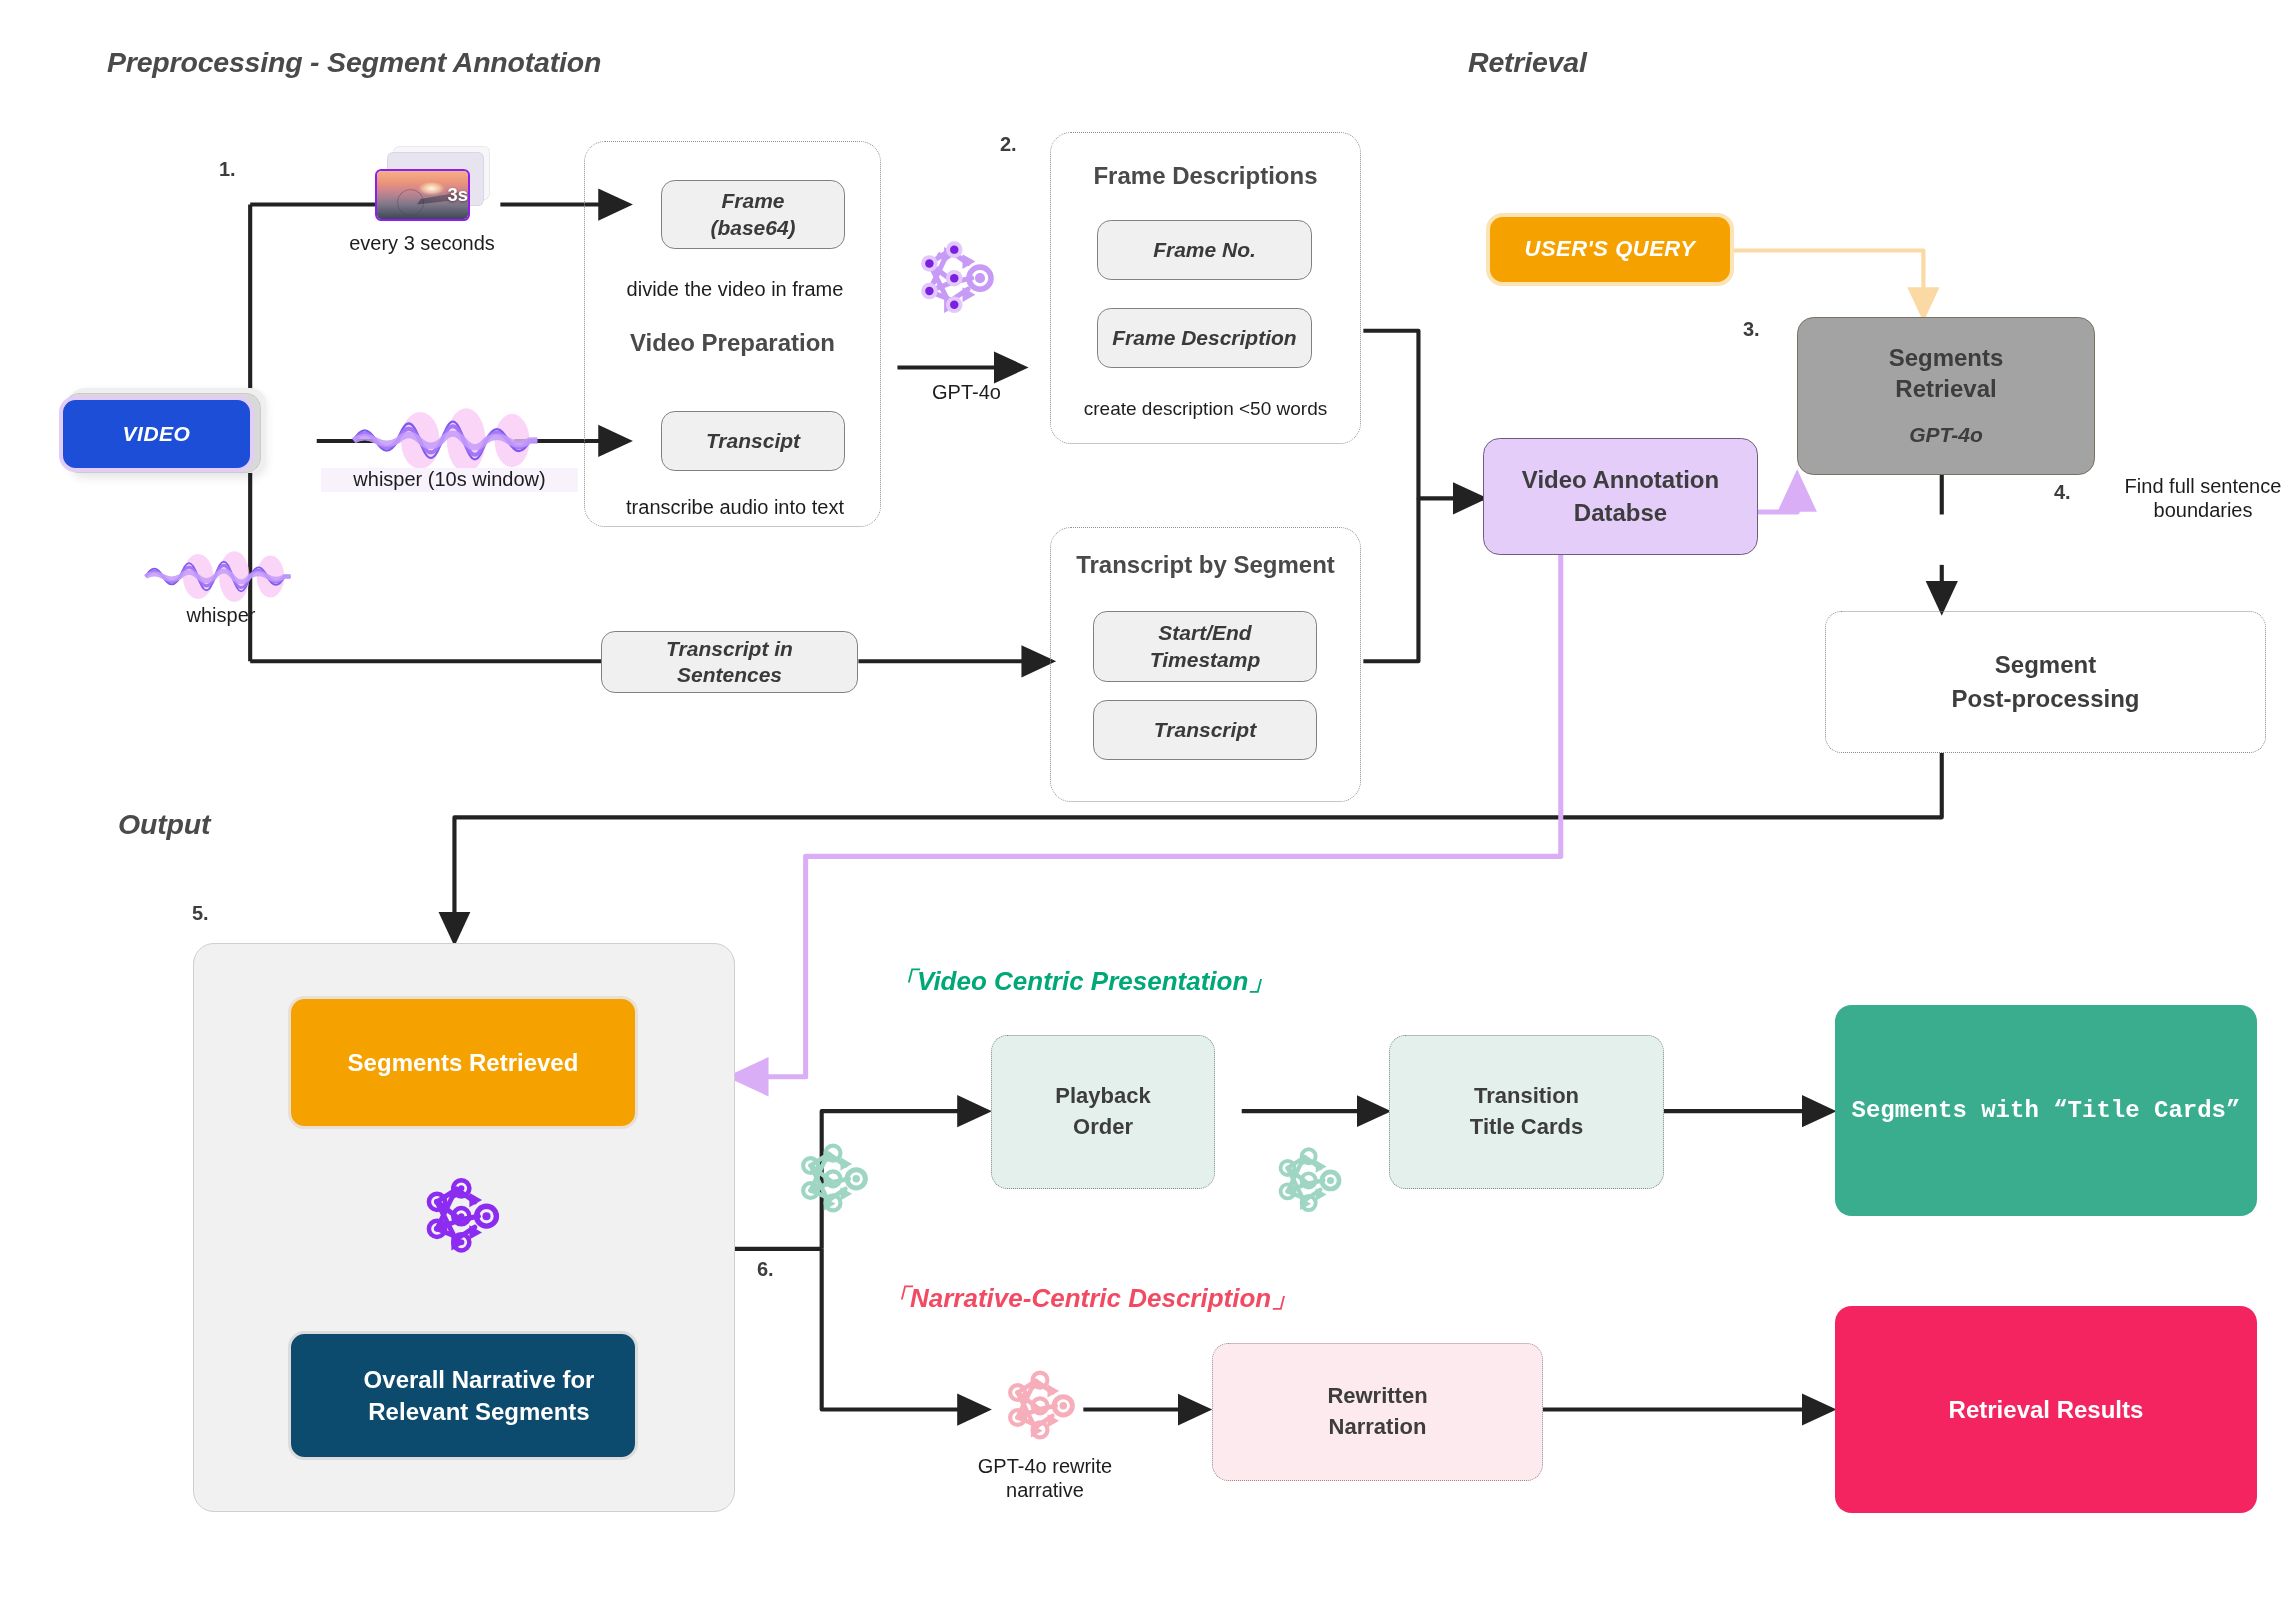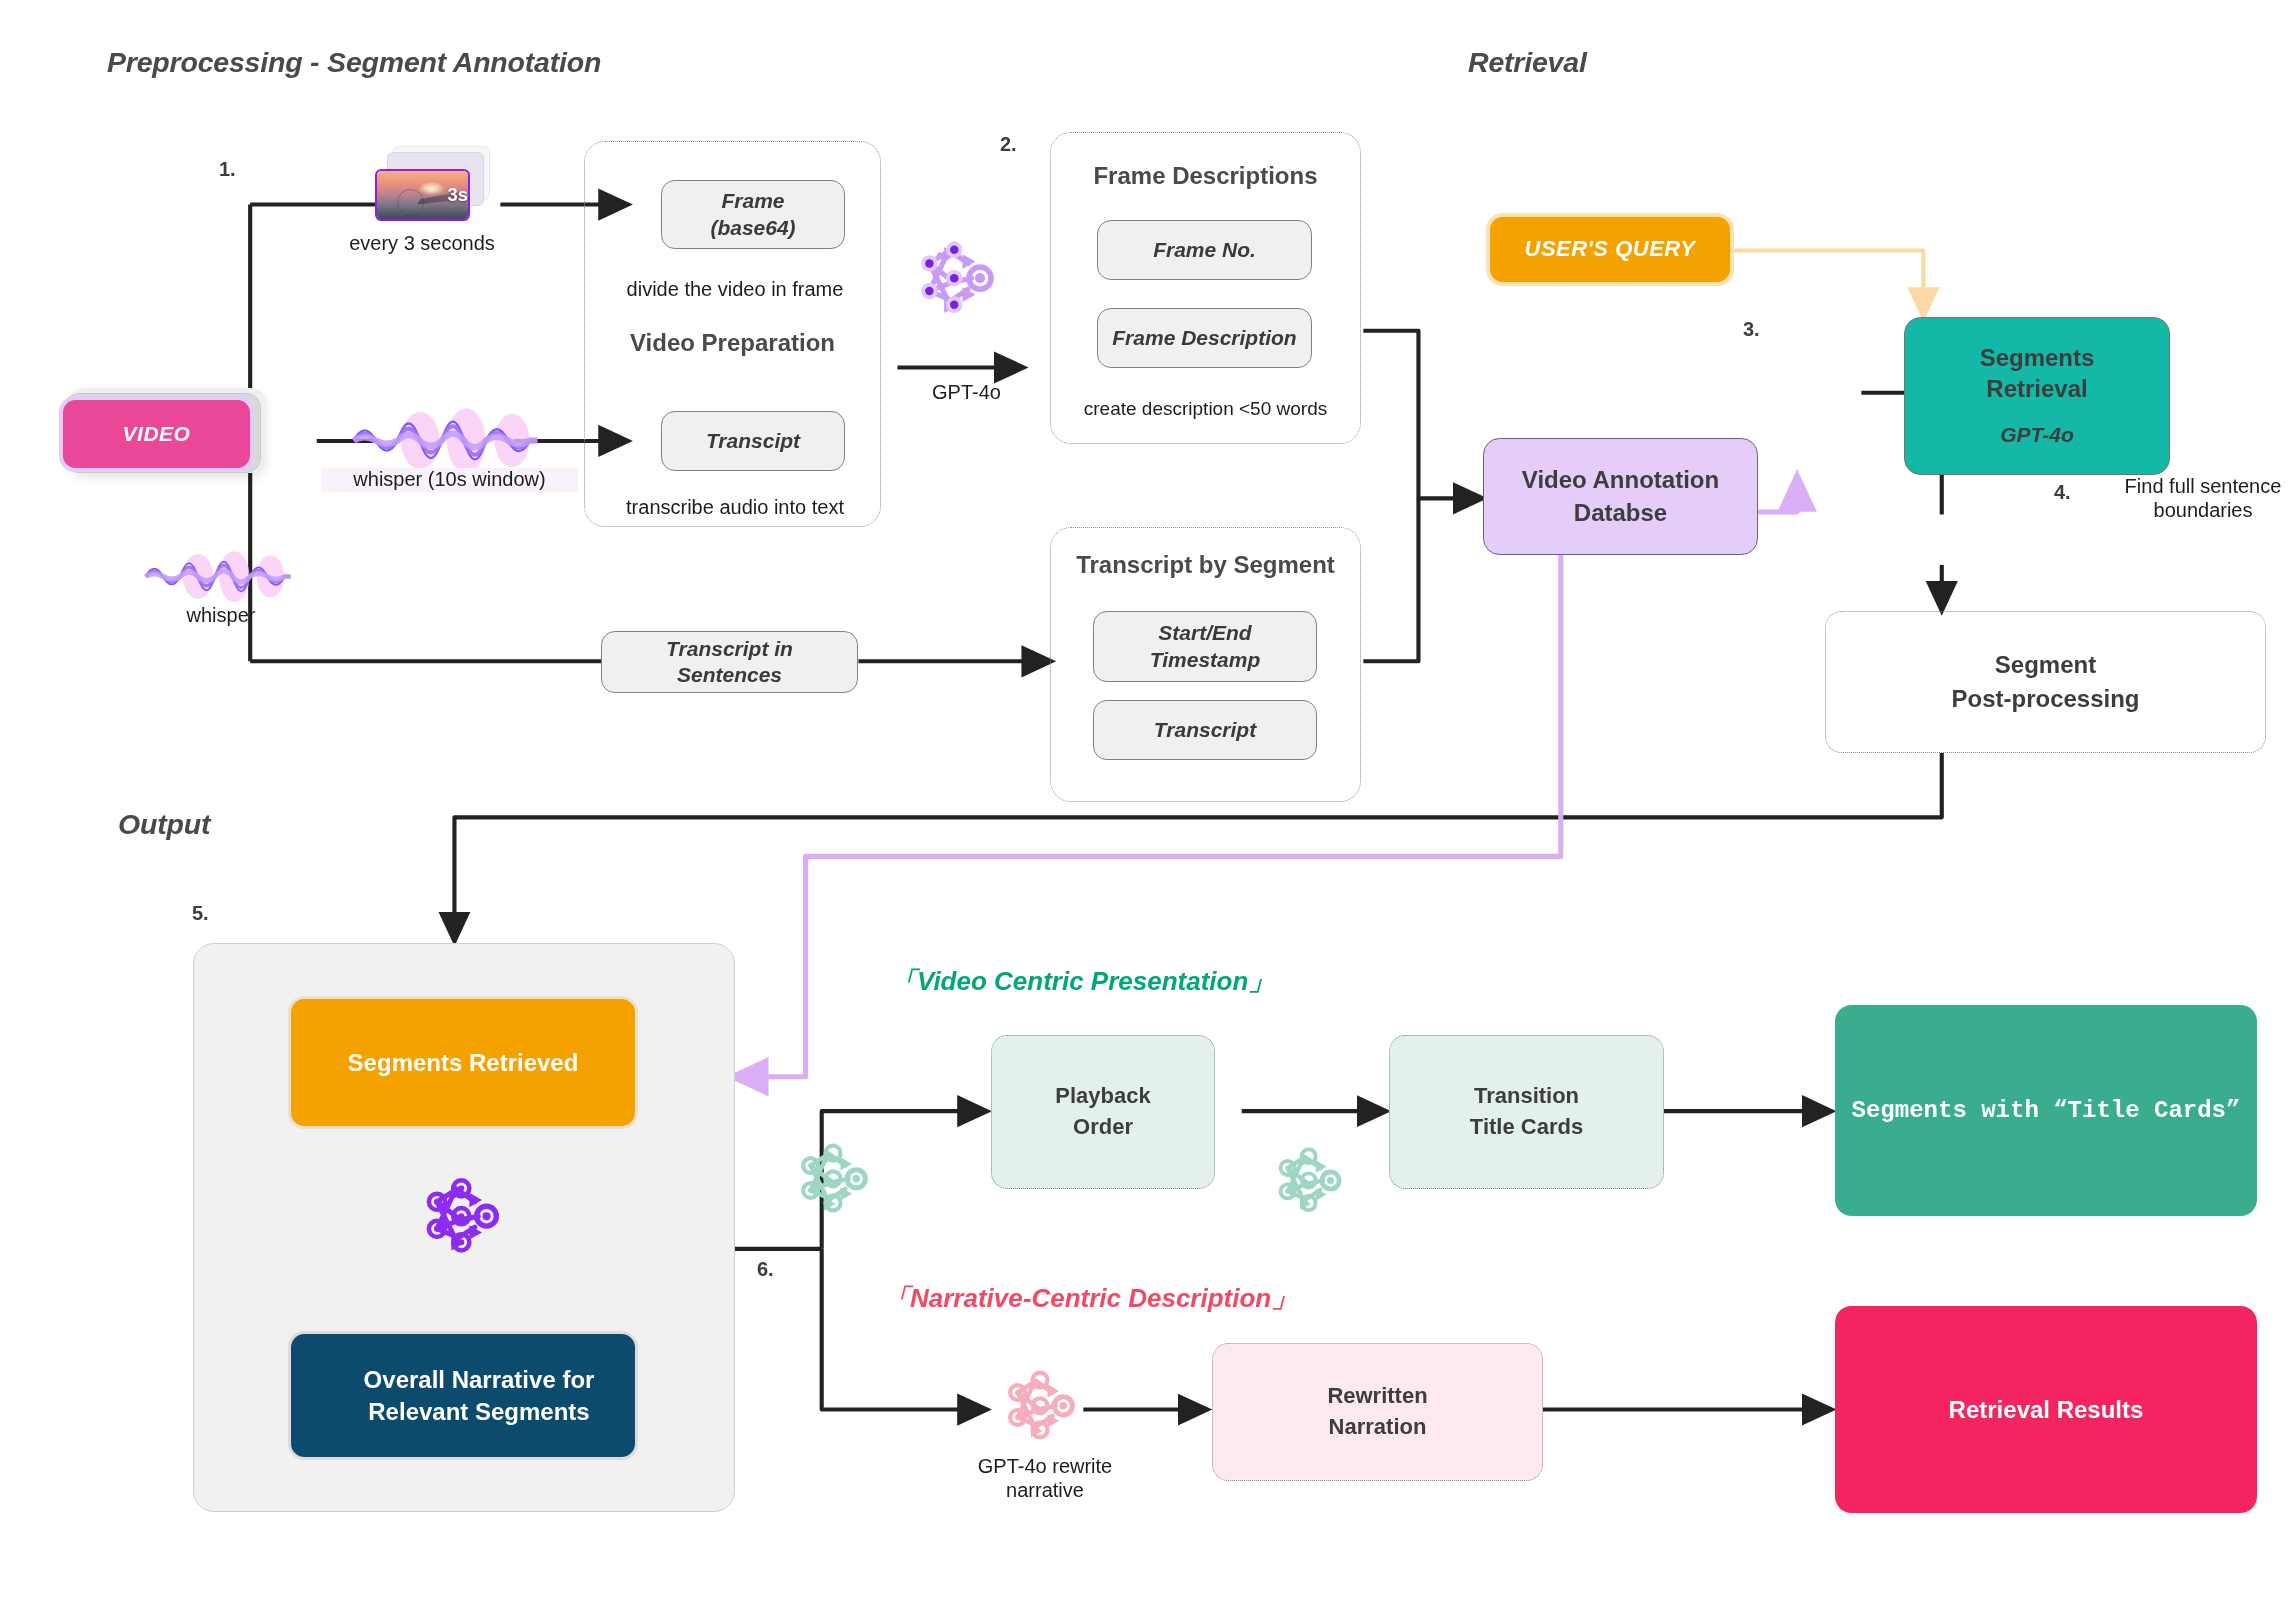--- a/index.html
+++ b/index.html
@@ -265,21 +265,21 @@
 
   <div class="step-num" style="left:219px; top:158px;">1.</div>
   <div class="step-num" style="left:1000px; top:133px;">2.</div>
   <div class="step-num" style="left:1743px; top:318px;">3.</div>
   <div class="step-num" style="left:2054px; top:481px;">4.</div>
   <div class="step-num" style="left:192px; top:902px;">5.</div>
   <div class="step-num" style="left:757px; top:1258px;">6.</div>
 
   <div style="position:absolute; left:69px; top:388px; width:197px; height:85px; border-radius:15.6px; background:#efefef; box-shadow:0 4.6px 10px rgba(0,0,0,.10);"></div>
   <div style="position:absolute; left:64px; top:393px; width:197px; height:80px; border-radius:15.6px; background:#d9d9d9; border:1.4px dotted #bdbdbd;"></div>
-  <div class="solidbox" style="left:59px; top:396px; width:195px; height:76px; background:#ec4899; border:4.6px solid #e2cdf7; font-size:21px; font-style:italic; letter-spacing:0.5px;">VIDEO</div>
+  <div class="solidbox" style="left:59px; top:396px; width:195px; height:76px; background:#1d4ed8; border:4.6px solid #e2cdf7; font-size:21px; font-style:italic; letter-spacing:0.5px;">VIDEO</div>
 
   <div style="position:absolute; left:393px; top:146px; width:97px; height:54px; border-radius:6.4px; background:#f7f6f9; border:1.4px dotted #ddd9e6;"></div>
   <div style="position:absolute; left:387px; top:152px; width:97px; height:54px; border-radius:6.4px; background:#e7e3ef; border:1.4px dotted #cdc8da;"></div>
   <div class="video-thumb" style="left:375px; top:169px; width:95px; height:52px;">
     <div class="thumb-bg"></div>
     <div class="thumb-sun"></div>
     <div class="thumb-wheel"></div>
     <div class="thumb-pier"></div>
     <span class="lbl">3s</span>
   </div>
@@ -368,21 +368,21 @@
   <div class="group-title" style="left:1050px; top:551px; width:311px;">Transcript by Segment</div>
   <div class="pill" style="left:1093px; top:611px; width:224px; height:71px; white-space:pre-line;text-align:center;">Start/End
 Timestamp</div>
   <div class="pill" style="left:1093px; top:700px; width:224px; height:60px;">Transcript</div>
 
   <div class="solidbox" style="left:1486px; top:213px; width:248px; height:73px; background:#F5A200; border:4.6px solid #FBE3B5; font-size:22px; font-style:italic; letter-spacing:0.5px;">USER'S QUERY</div>
 
   <div class="tintbox" style="left:1483px; top:438px; width:275px; height:117px; background:#E5CDF9; border:1.8px solid #6E5C7E; color:#3D3D3D; font-size:24px; white-space:pre-line;">Video Annotation
 Databse</div>
 
-  <div style="position:absolute; left:1904px; top:317px; width:266px; height:158px; border-radius:16.5px; background:#14b8a6; border:1.8px solid #7a7062;">
+  <div style="position:absolute; left:1797px; top:317px; width:298px; height:158px; border-radius:16.5px; background:#a3a3a3; border:1.8px solid #7a7062;">
     <div style="position:absolute; left:0; top:24px; width:100%; text-align:center; font-size:24px; font-weight:bold; color:#3D3D3D; line-height:1.3; white-space:pre-line;">Segments
 Retrieval</div>
     <div style="position:absolute; left:0; top:105px; width:100%; text-align:center; font-size:21px; font-style:italic; font-weight:bold; color:#3D3D3D;">GPT-4o</div>
   </div>
 
   <div class="cap" style="left:2093px; top:475px; width:220px; white-space:pre-line; text-align:center;">Find full sentence
 boundaries</div>
 
   <div class="dottedbox" style="left:1825px; top:611px; width:441px; height:142px; font-size:24px; white-space:pre-line;">Segment
 Post-processing</div>

